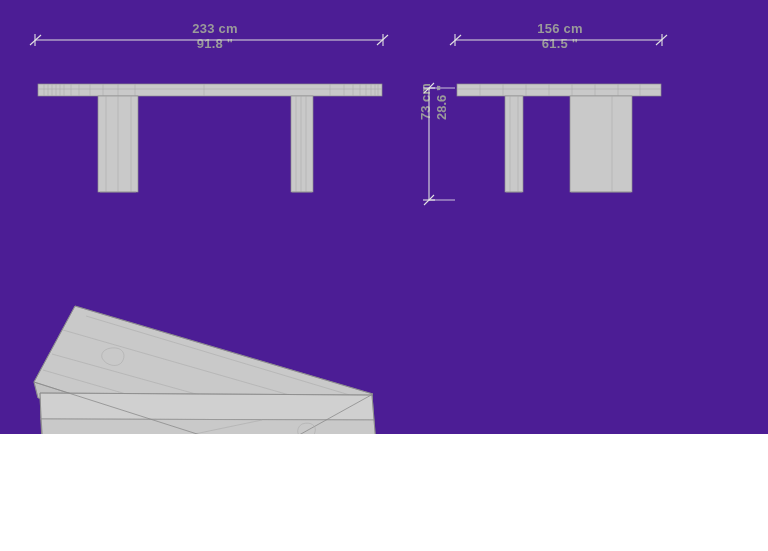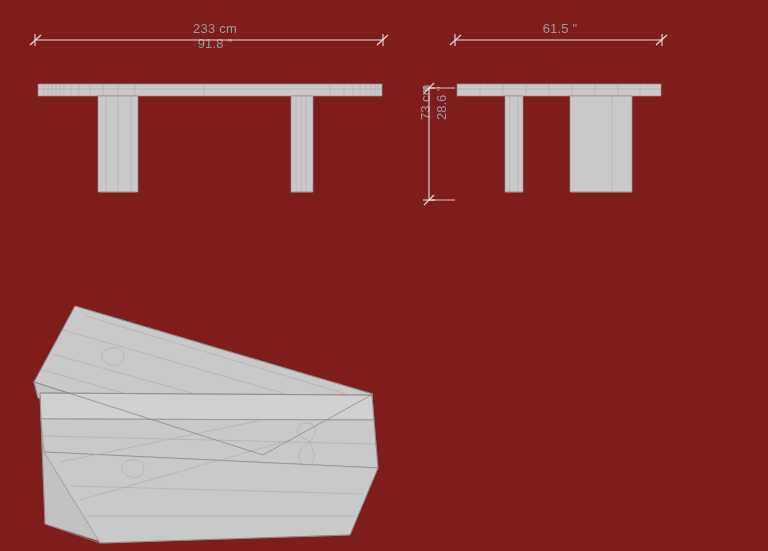--- a/index.html
+++ b/index.html
@@ -7,23 +7,24 @@
     margin: 0;
     padding: 0;
     background: #ffffff;
   }
   body {
     font-family: "Liberation Sans", sans-serif;
   }
   #sheet {
     position: relative;
     width: 768px;
-    height: 551px;
-    background: #7f1d1d;
+    height: 434px;
+    background: #4c1d95;
     overflow: hidden;
+    font-weight: bold;
   }
   .dim-label {
     position: absolute;
     color: #9a9a9a;
     font-family: "Liberation Sans", sans-serif;
     font-size: 13px;
     line-height: 15px;
     letter-spacing: 0.2px;
     white-space: nowrap;
     text-align: center;
@@ -60,20 +61,21 @@
 <body>
 
 <div id="sheet">
 
   <div class="dim-label" style="left:155px; top:21px; width:120px;">
     <span class="cm">233 cm</span>
     <span class="inch">91.8 "</span>
   </div>
 
   <div class="dim-label" style="left:500px; top:21px; width:120px;">
+    <span class="cm">156 cm</span>
     <span class="inch">61.5 "</span>
   </div>
 
   <div class="dim-label-vert" style="left:404px; top:120px;">
     <span class="vert-text" style="left:14px; top:0px;">73 cm</span>
     <span class="vert-text" style="left:30px; top:0px;">28.6 "</span>
   </div>
 
   <svg class="svg-layer" viewBox="0 0 768 551">
     <defs>

